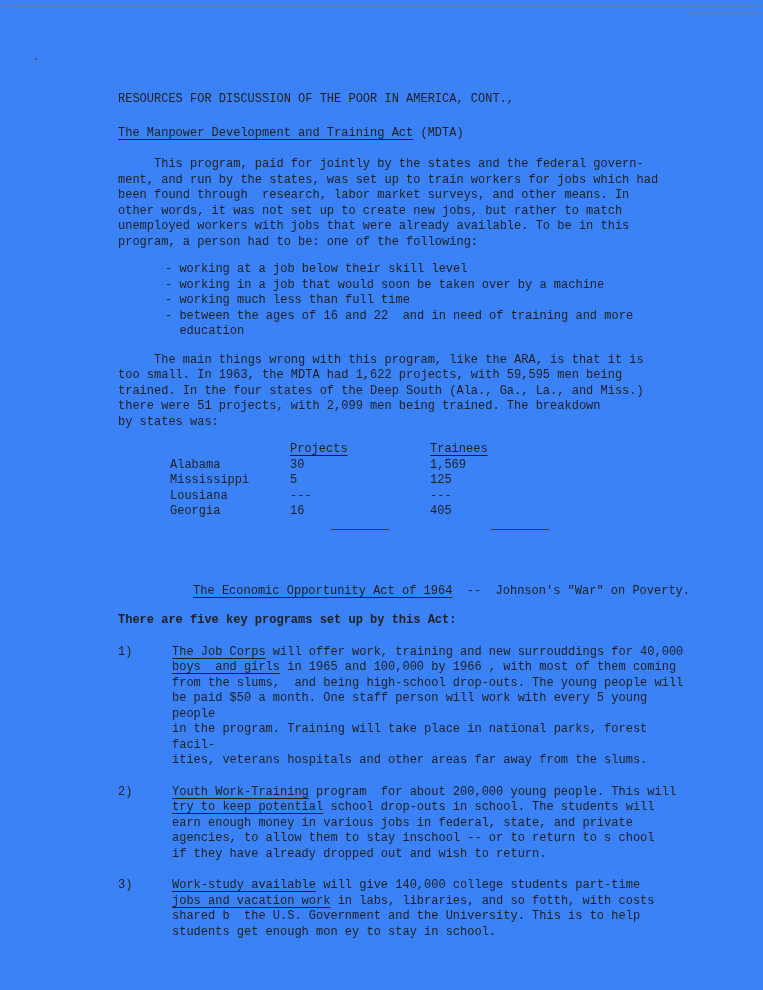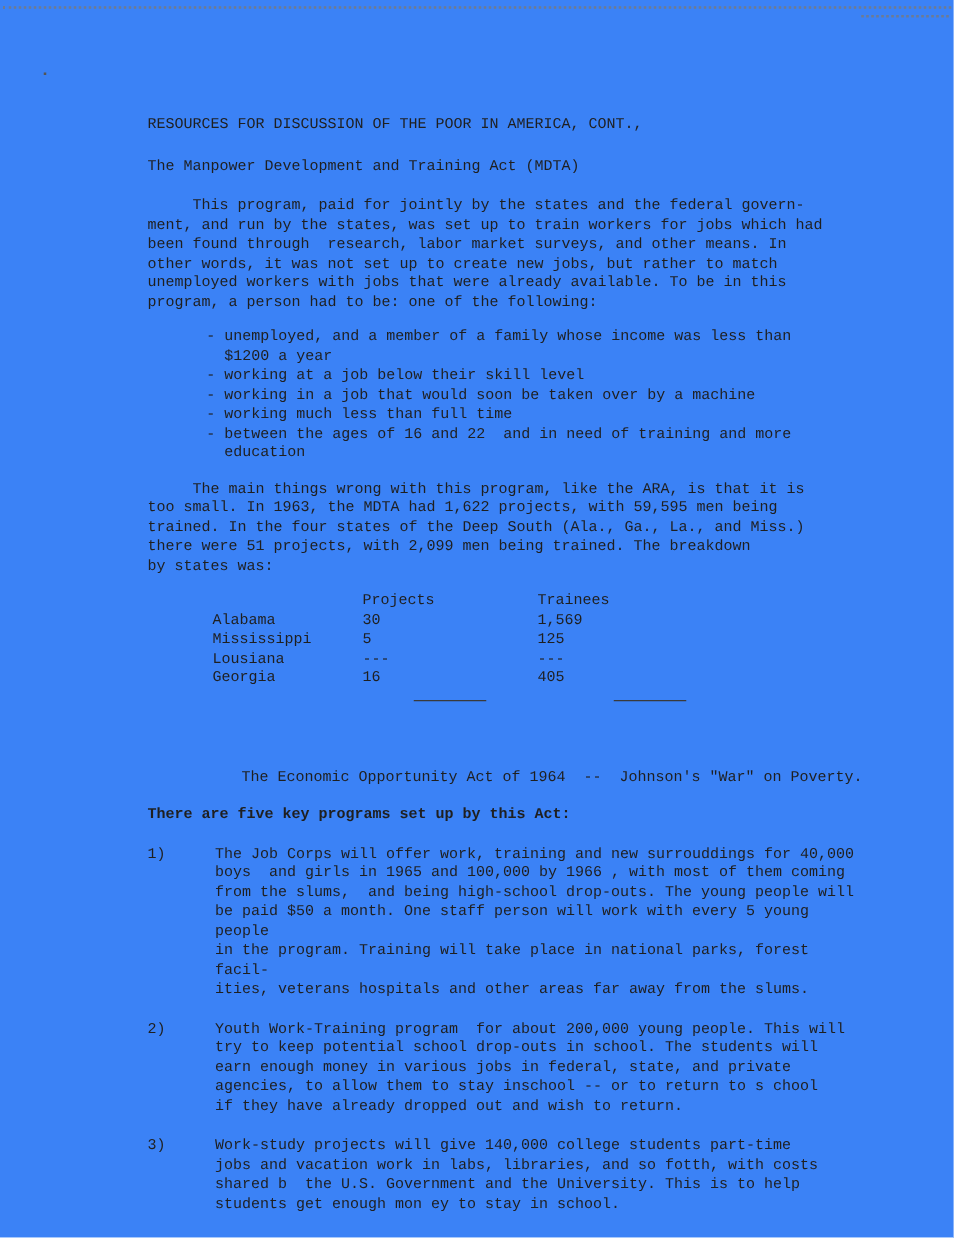--- a/index.html
+++ b/index.html
@@ -16,20 +16,21 @@
   }
   .dotted { position: absolute; height: 0; border-top: 2px dotted #7a7a7a; opacity: .8; }
   .dotted-main { top: 5px; left: 2px; right: 2px; }
   .dotted-sub { top: 12px; right: 4px; width: 70px; }
   .speck { position: absolute; left: 35px; top: 58px; width: 2px; height: 2px; background: #555; }
 
   .content { position: absolute; left: 118px; top: 92px; width: 572px; }
 
   .pre { white-space: pre-wrap; }
   .u {
+    text-decoration: underline;
     text-underline-offset: 2.5px;
     text-decoration-thickness: 1.2px;
   }
 
   .doc-header { margin: 0 0 18px 0; }
   .sec1-title { margin: 0 0 16px 0; }
   .bullets { padding-left: 47px; margin: 12px 0 0 0; }
   .para2 { margin-top: 13px; }
 
   .mdta-table { margin-top: 12px; }
@@ -65,22 +66,20 @@
     </div>
 
     <div class="pre">     This program, paid for jointly by the states and the federal govern-
 ment, and run by the states, was set up to train workers for jobs which had
 been found through  research, labor market surveys, and other means. In
 other words, it was not set up to create new jobs, but rather to match
 unemployed workers with jobs that were already available. To be in this
 program, a person had to be: one of the following:</div>
 
     <div class="bullets">
-      <div class="pre">- unemployed, and a member of a family whose income was less than
-  $1200 a year</div>
       <div class="pre">- working at a job below their skill level</div>
       <div class="pre">- working in a job that would soon be taken over by a machine</div>
       <div class="pre">- working much less than full time</div>
       <div class="pre">- between the ages of 16 and 22  and in need of training and more
   education</div>
     </div>
 
     <div class="pre para2">     The main things wrong with this program, like the ARA, is that it is
 too small. In 1963, the MDTA had 1,622 projects, with 59,595 men being
 trained. In the four states of the Deep South (Ala., Ga., La., and Miss.)
@@ -147,20 +146,20 @@
       <div class="prog-num">2)</div>
       <div class="prog-body"><span class="u">Youth Work-Training</span><span> program  for about 200,000 young people. This will
 </span><span class="u">try to keep potential</span><span> school drop-outs in school. The students will
 earn enough money in various jobs in federal, state, and private
 agencies, to allow them to stay inschool -- or to return to s chool
 if they have already dropped out and wish to return.</span></div>
     </div>
 
     <div class="prog-item">
       <div class="prog-num">3)</div>
-      <div class="prog-body"><span class="u">Work-study projects</span><span> will give 140,000 college students part-time
+      <div class="prog-body"><span class="u">Work-study available</span><span> will give 140,000 college students part-time
 </span><span class="u">jobs and vacation work</span><span> in labs, libraries, and so fotth, with costs
 shared b  the U.S. Government and the University. This is to help
 students get enough mon ey to stay in school.</span></div>
     </div>
 
   </div>
 </div>
 
 </body></html>

